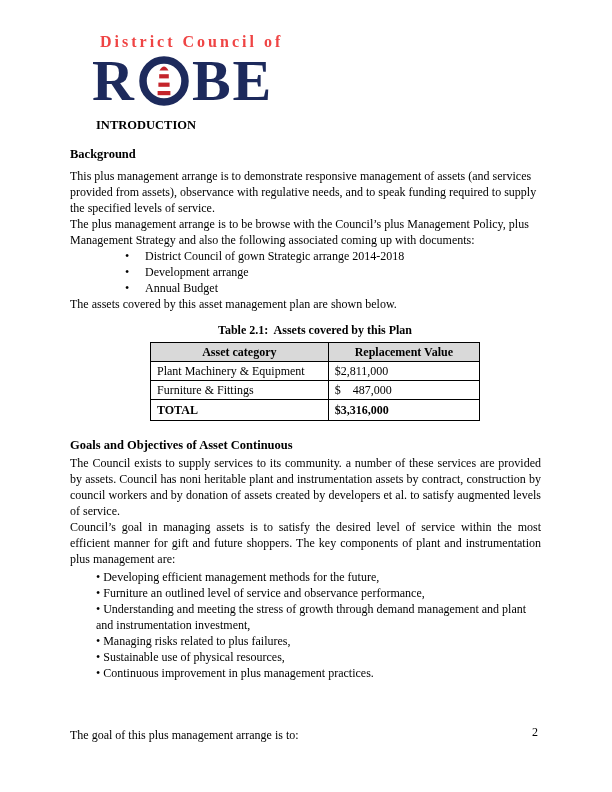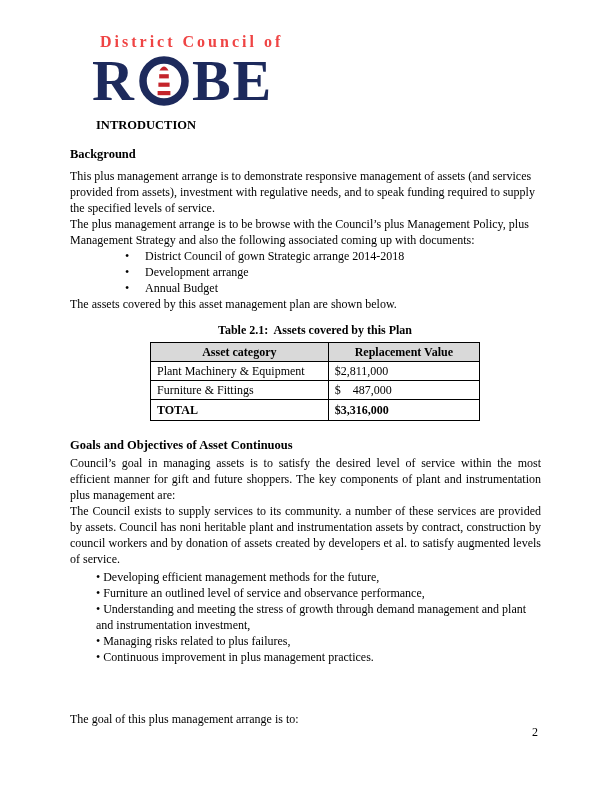--- a/index.html
+++ b/index.html
@@ -84,21 +84,21 @@
         </svg>
       </span>
       <span>BE</span>
     </div>
   </header>
 
   <h1 class="h-intro">INTRODUCTION</h1>
 
   <h2 class="h-sub">Background</h2>
 
-  <p class="para">This plus management arrange is to demonstrate responsive management of assets (and services provided from assets), investment with regulative needs, and to speak funding required to supply the specified levels of service.</p>
+  <p class="para">This plus management arrange is to demonstrate responsive management of assets (and services provided from assets), observance with regulative needs, and to speak funding required to supply the specified levels of service.</p>
   <p class="para">The plus management arrange is to be browse with the Council’s plus Management Policy, plus Management Strategy and also the following associated coming up with documents:</p>
 
   <ul class="docs-list">
     <li>District Council of gown Strategic arrange 2014-2018</li>
     <li>Development arrange</li>
     <li>Annual Budget</li>
   </ul>
 
   <p class="para">The assets covered by this asset management plan are shown below.</p>
 
@@ -123,28 +123,29 @@
         <tr class="total">
           <td>TOTAL</td>
           <td>$3,316,000</td>
         </tr>
       </tbody>
     </table>
   </div>
 
   <h2 class="h-sub h-goals">Goals and Objectives of Asset Continuous</h2>
 
+  <p class="para just">The Council exists to supply services to its community. a number of these services are provided by assets.  Council has noni heritable plant and instrumentation assets by contract, construction by council workers and by donation of assets created by developers et al. to satisfy augmented levels of service.</p>
   <p class="para just">Council’s goal in managing assets is to satisfy the desired level of service within the most efficient manner for gift and future shoppers.  The key components of plant and instrumentation plus management are:</p>
-  <p class="para just">The Council exists to supply services to its community. a number of these services are provided by assets.  Council has noni heritable plant and instrumentation assets by contract, construction by council workers and by donation of assets created by developers et al. to satisfy augmented levels of service.</p>
 
   <ul class="components-list">
     <li>Developing efficient management methods for the future,</li>
     <li>Furniture an outlined level of service and observance performance,</li>
     <li>Understanding and meeting the stress of growth through demand management and plant and instrumentation investment,</li>
     <li>Managing risks related to plus failures,</li>
+    <li>Sustainable use of physical resources,</li>
     <li>Continuous improvement in plus management practices.</li>
   </ul>
 
   <p class="para goal-line">The goal of this plus management arrange is to:</p>
 
   <div class="page-number">2</div>
 
 </div>
 
 </body></html>

